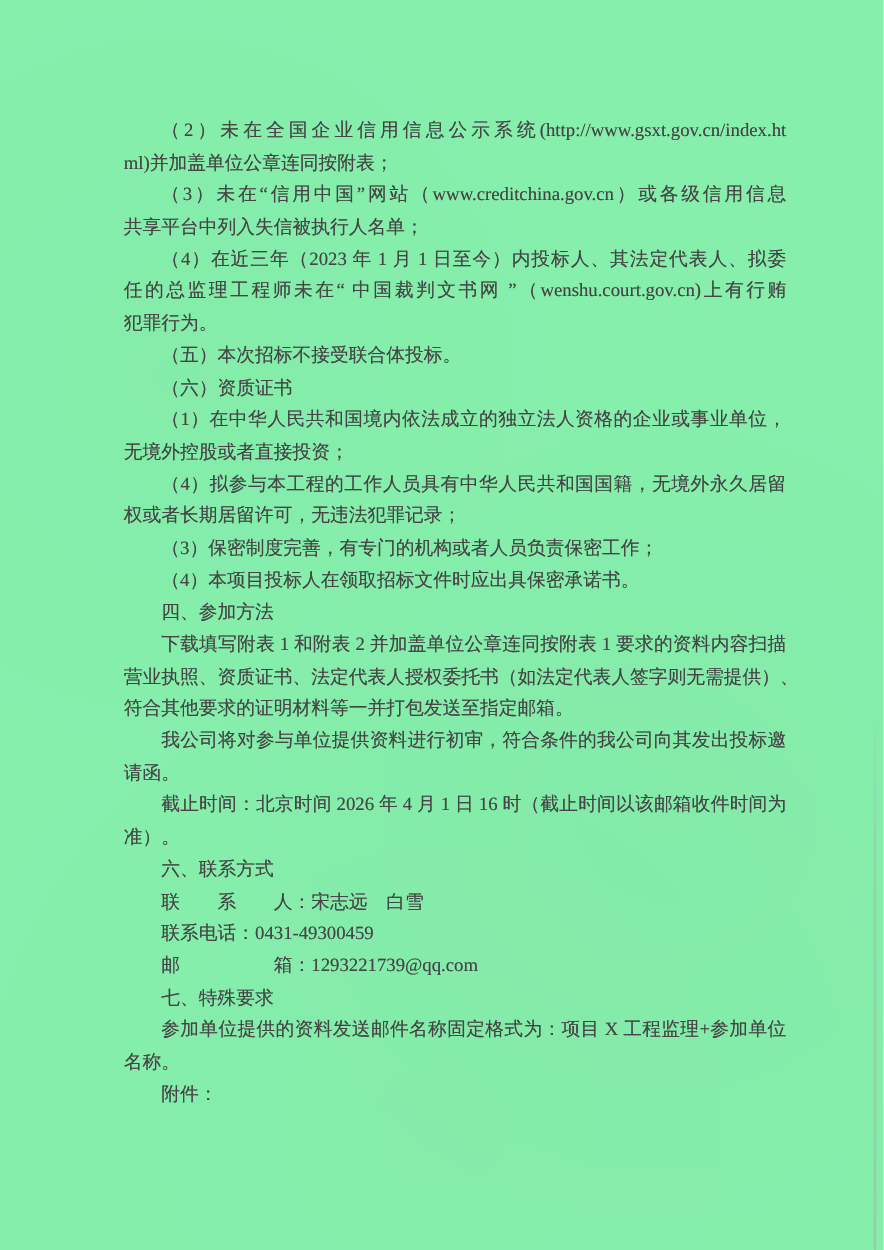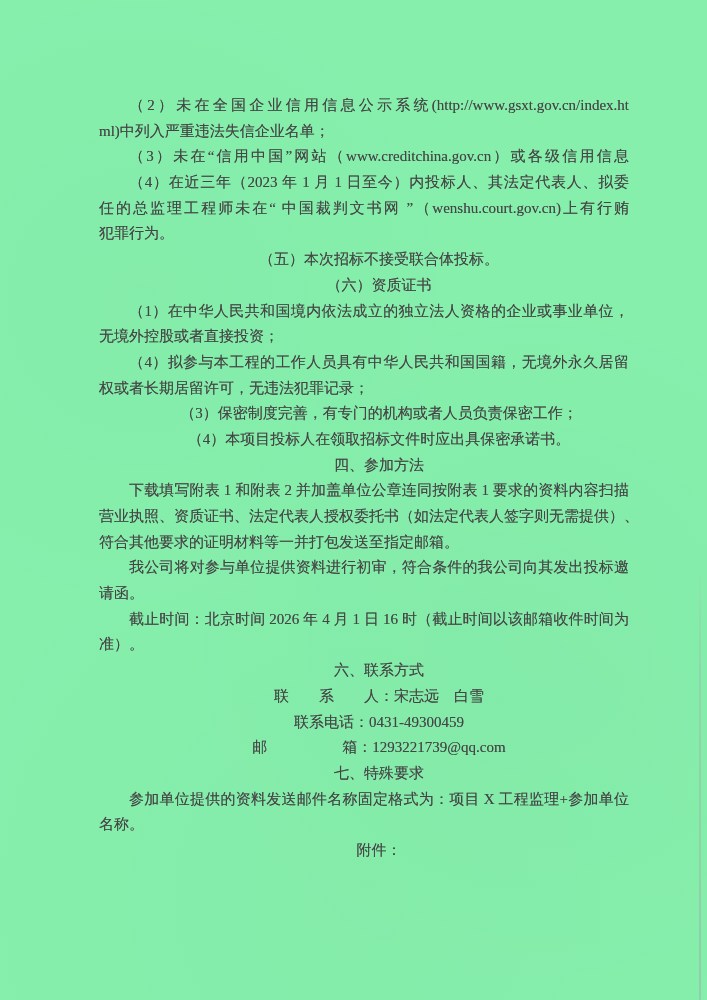--- a/index.html
+++ b/index.html
@@ -35,21 +35,20 @@
   .doc-line {
     height: 25.7px;
     line-height: 25.7px;
     font-size: 15px;
     color: #454545;
     white-space: pre;
     text-shadow: 0 0 0.5px rgba(70,70,70,0.55);
   }
   .doc-line.indent {
     padding-left: 30px;
-    text-align: center;
   }
   .doc-line.fill {
     text-align: justify;
     text-align-last: justify;
   }
   .doc-line.fill.indent {
     padding-left: 0;
     text-indent: 30px;
   }
   .scan-edge {
@@ -64,22 +63,23 @@
       rgba(160,160,160,0.4));
     border-radius: 1px;
   }
 </style>
 </head>
 <body>
 
 <div class="page">
   <div class="text-block" id="text-block">
       <div class="doc-line indent fill">（2）未在全国企业信用信息公示系统(http://www.gsxt.gov.cn/index.ht</div>
-      <div class="doc-line">ml)中列入严重违法失信企业名单；</div>
+      <div class="doc-line">ml)并加盖单位公章连同按附表；</div>
       <div class="doc-line indent fill">（3）未在“信用中国”网站（www.creditchina.gov.cn）或各级信用信息</div>
+      <div class="doc-line">共享平台中列入失信被执行人名单；</div>
       <div class="doc-line indent fill">（4）在近三年（2023 年 1 月 1 日至今）内投标人、其法定代表人、拟委</div>
       <div class="doc-line fill">任的总监理工程师未在“ 中国裁判文书网 ”（wenshu.court.gov.cn)上有行贿</div>
       <div class="doc-line">犯罪行为。</div>
       <div class="doc-line indent">（五）本次招标不接受联合体投标。</div>
       <div class="doc-line indent">（六）资质证书</div>
       <div class="doc-line indent fill">（1）在中华人民共和国境内依法成立的独立法人资格的企业或事业单位，</div>
       <div class="doc-line">无境外控股或者直接投资；</div>
       <div class="doc-line indent fill">（4）拟参与本工程的工作人员具有中华人民共和国国籍，无境外永久居留</div>
       <div class="doc-line">权或者长期居留许可，无违法犯罪记录；</div>
       <div class="doc-line indent">（3）保密制度完善，有专门的机构或者人员负责保密工作；</div>

